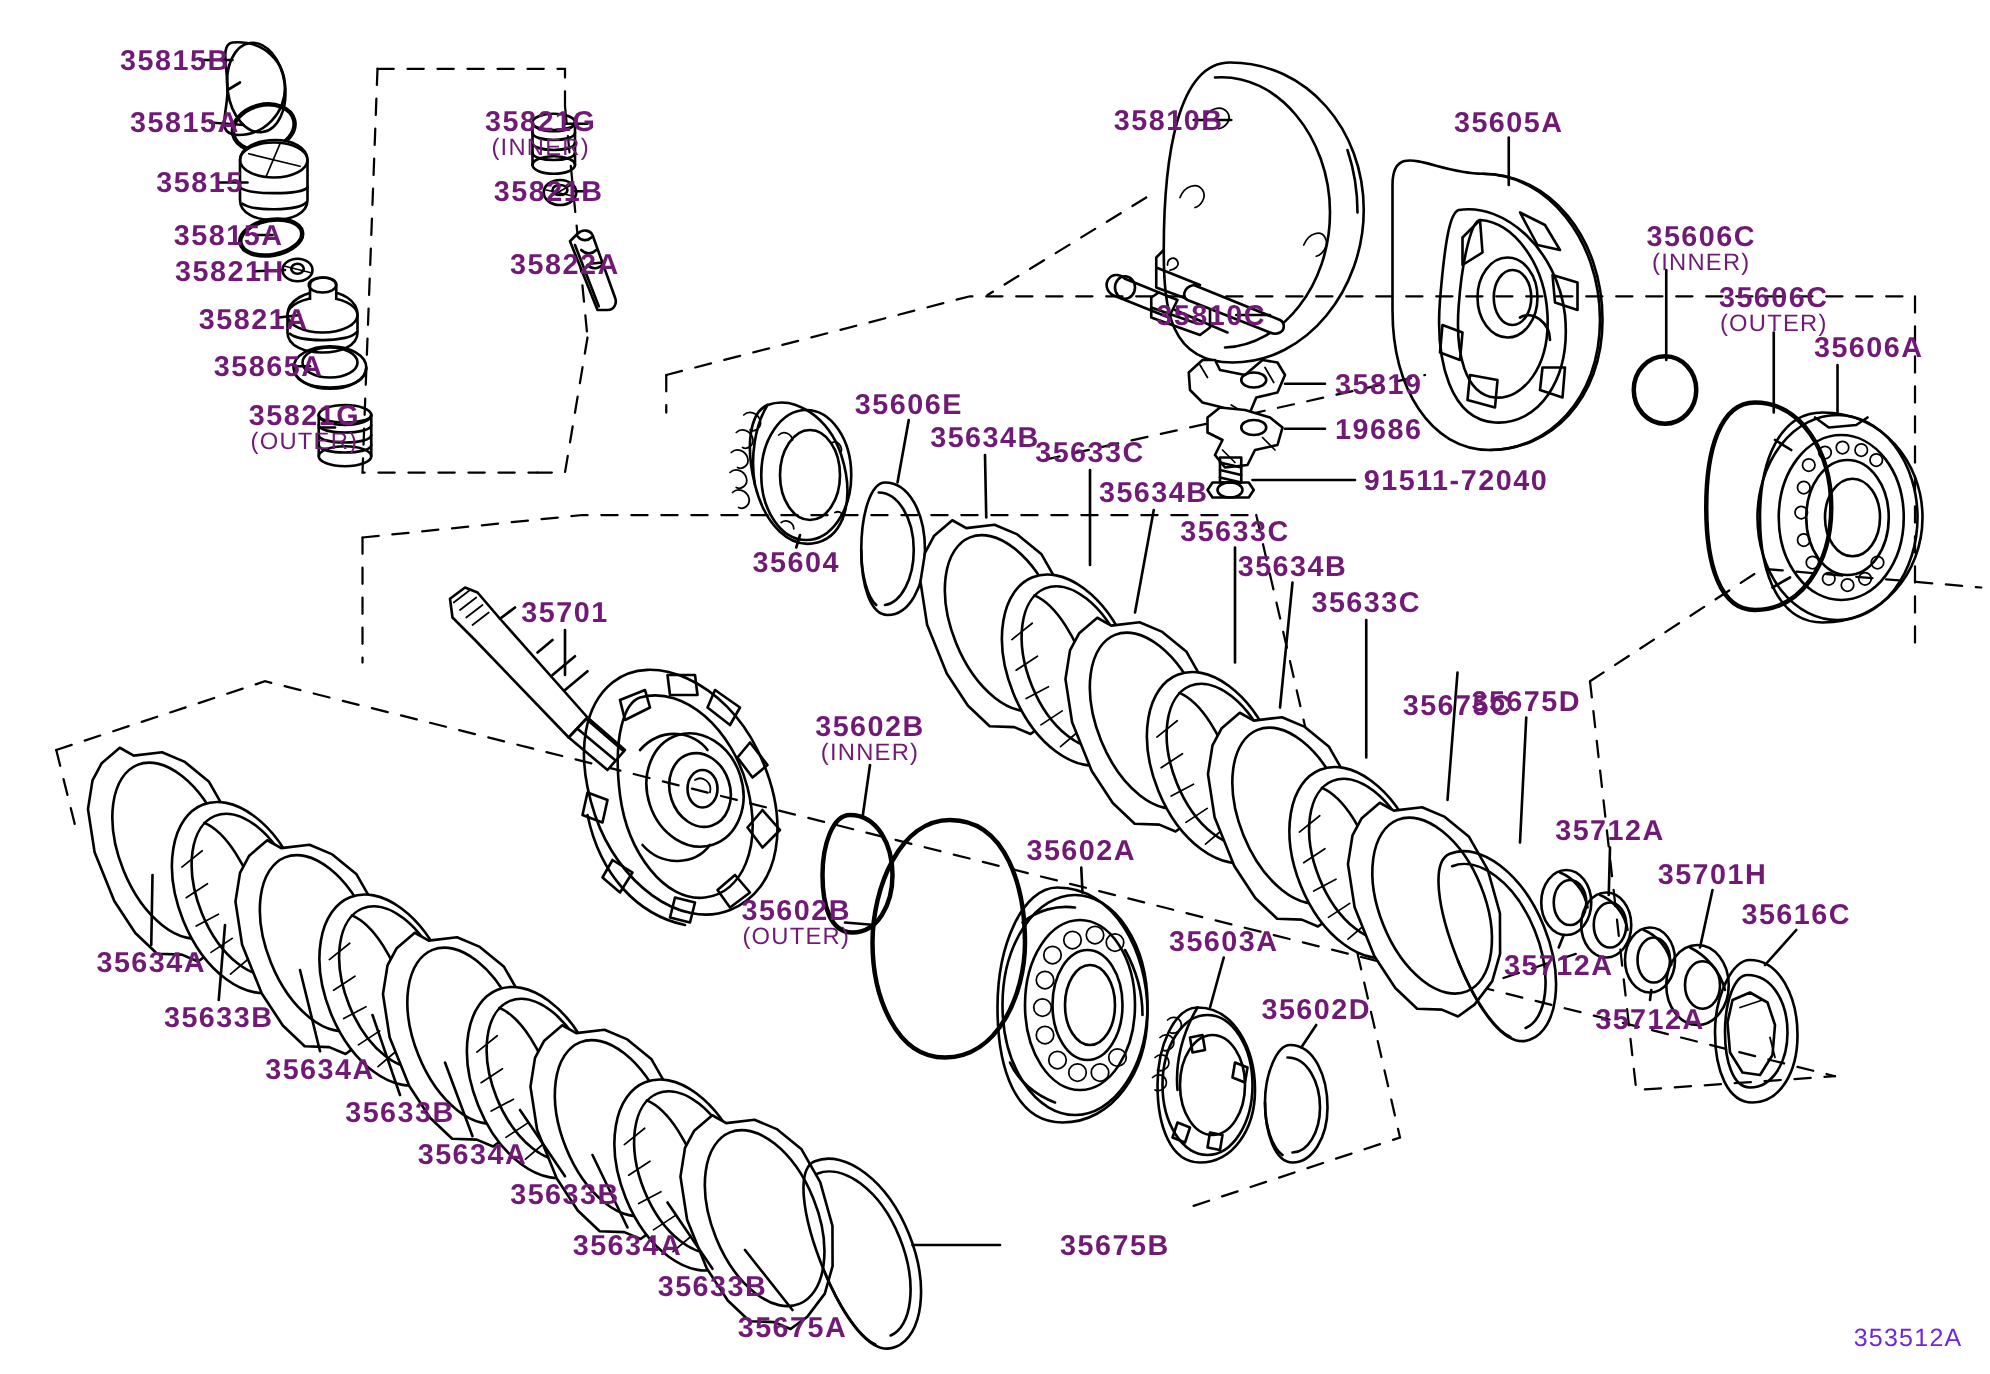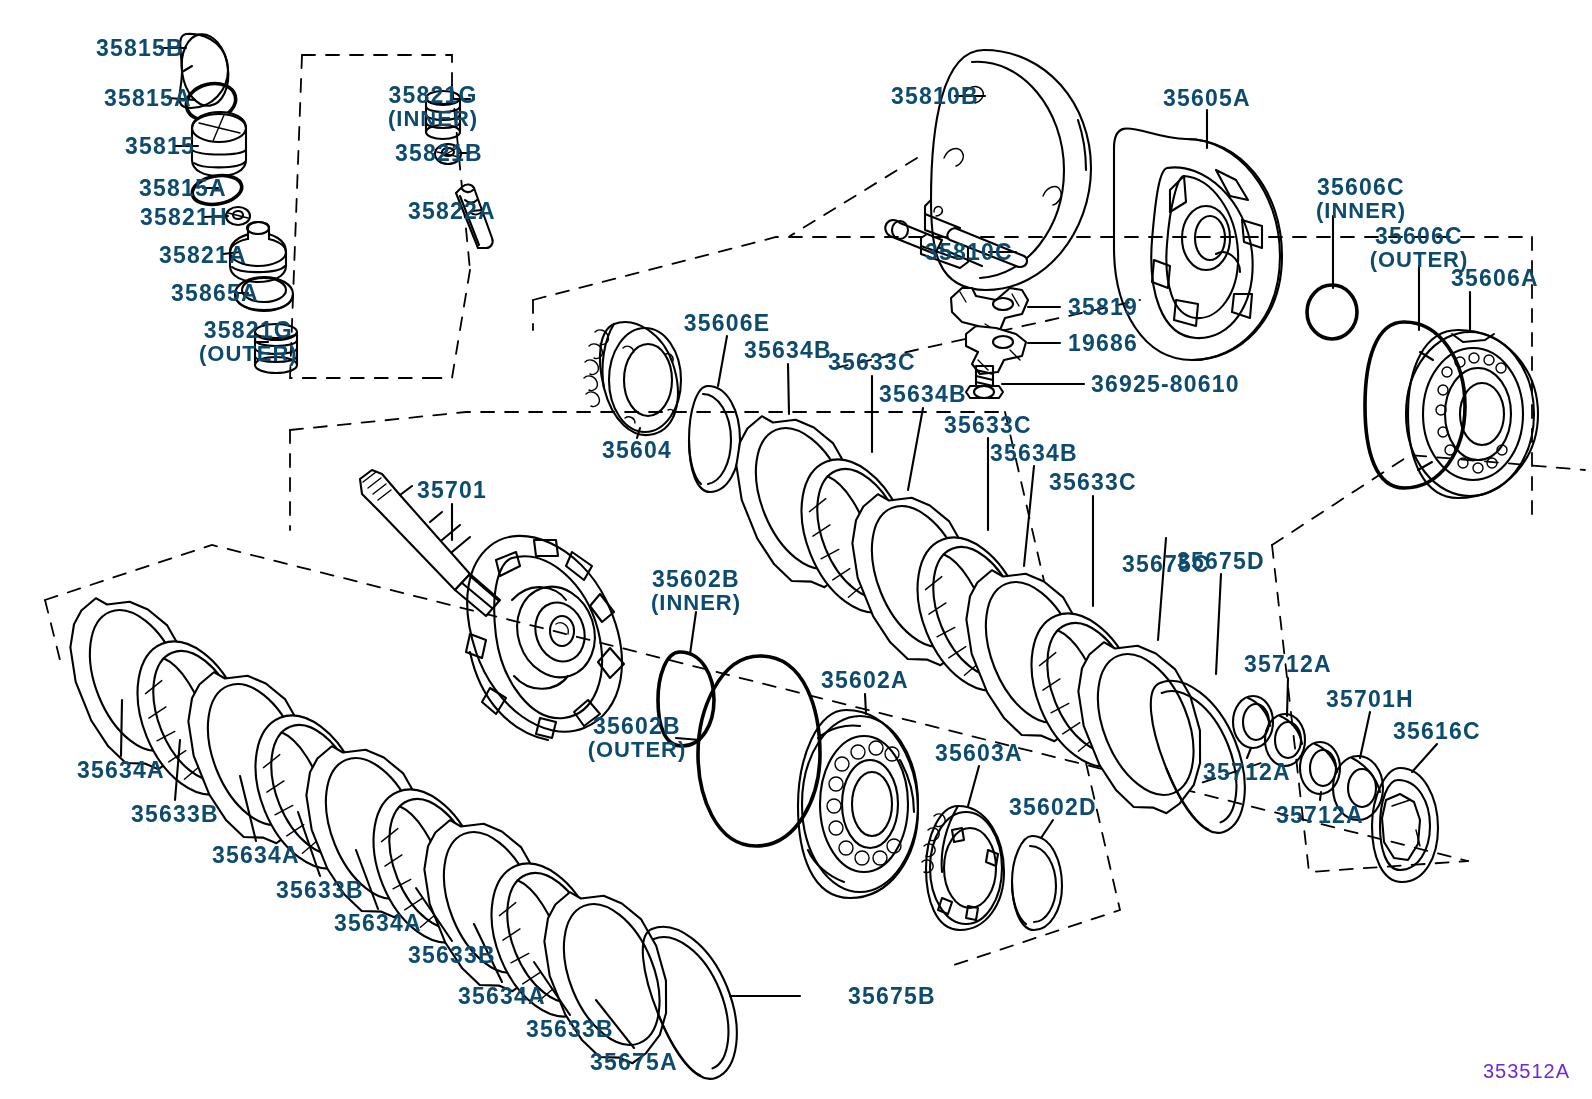--- a/index.html
+++ b/index.html
@@ -10,30 +10,30 @@
     font-family:"Liberation Sans", sans-serif;
     overflow:hidden;
   }
   #art{position:absolute;left:0;top:0;width:1592px;height:1099px;}
   .lbl{
     position:absolute;
     font-family:"Liberation Sans", sans-serif;
     font-size:23px;
     font-weight:700;
     letter-spacing:1.2px;
-    color:#0c4a6e;
+    color:#701a75;
     white-space:nowrap;
     line-height:1.05;
     transform:translate(-50%,-50%);
     text-align:center;
   }
   .lbl .sub{
     display:block;
-    font-size:22px;
-    font-weight:700;
+    font-size:19px;
+    font-weight:400;
     letter-spacing:1px;
   }
   .lbl.l{transform:translate(0,-50%);}
   #figno{
     position:absolute;
     right:22px;bottom:16px;
     font-size:20px;
     font-weight:400;
     letter-spacing:1px;
     color:#6d28d9;
@@ -592,21 +592,21 @@
       <div class="lbl l" style="left: 159px; top: 255px;"><span>35821A</span></div>
       <div class="lbl l" style="left: 171px; top: 293px;"><span>35865A</span></div>
       <div class="lbl l" style="left: 199px; top: 342px;"><span>35821G</span><span class="sub">(OUTER)</span></div>
       <div class="lbl l" style="left: 388px; top: 107px;"><span>35821G</span><span class="sub">(INNER)</span></div>
       <div class="lbl l" style="left: 395px; top: 153px;"><span>35821B</span></div>
       <div class="lbl l" style="left: 408px; top: 211px;"><span>35822A</span></div>
       <div class="lbl l" style="left: 891px; top: 96px;"><span>35810B</span></div>
       <div class="lbl l" style="left: 925px; top: 252px;"><span>35810C</span></div>
       <div class="lbl l" style="left: 1068px; top: 307px;"><span>35819</span></div>
       <div class="lbl l" style="left: 1068px; top: 343px;"><span>19686</span></div>
-      <div class="lbl l" style="left: 1091px; top: 384px;"><span>36925-80610</span></div>
+      <div class="lbl l" style="left: 1091px; top: 384px;"><span>91511-72040</span></div>
       <div class="lbl" style="left: 1207px; top: 98px;"><span>35605A</span></div>
       <div class="lbl" style="left: 1361px; top: 199px;"><span>35606C</span><span class="sub">(INNER)</span></div>
       <div class="lbl" style="left: 1419px; top: 248px;"><span>35606C</span><span class="sub">(OUTER)</span></div>
       <div class="lbl" style="left: 1495px; top: 278px;"><span>35606A</span></div>
       <div class="lbl" style="left: 727px; top: 323px;"><span>35606E</span></div>
       <div class="lbl" style="left: 637px; top: 450px;"><span>35604</span></div>
       <div class="lbl" style="left: 788px; top: 350px;"><span>35634B</span></div>
       <div class="lbl" style="left: 872px; top: 362px;"><span>35633C</span></div>
       <div class="lbl" style="left: 923px; top: 394px;"><span>35634B</span></div>
       <div class="lbl" style="left: 988px; top: 425px;"><span>35633C</span></div>

